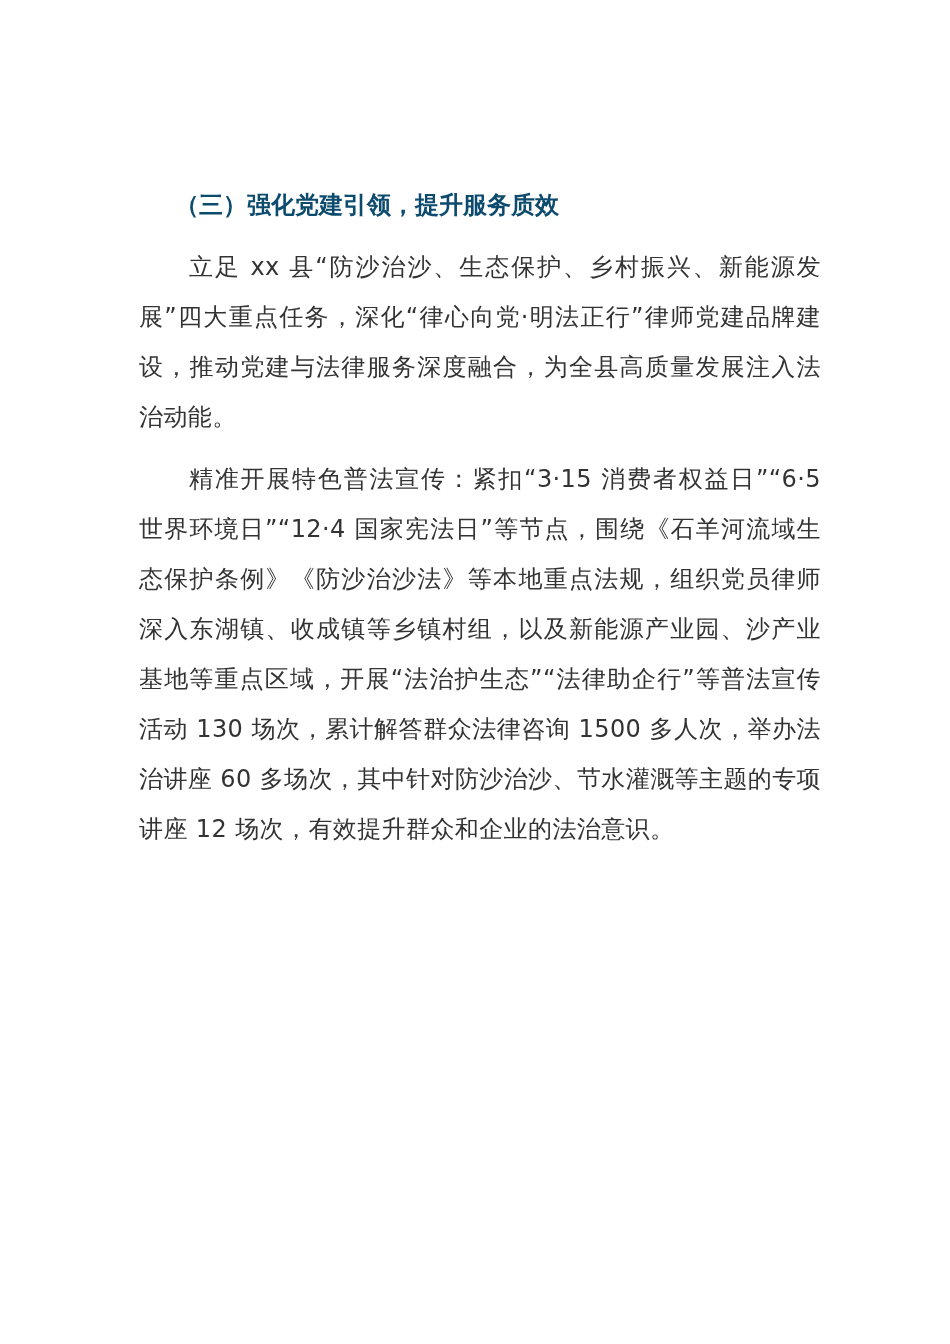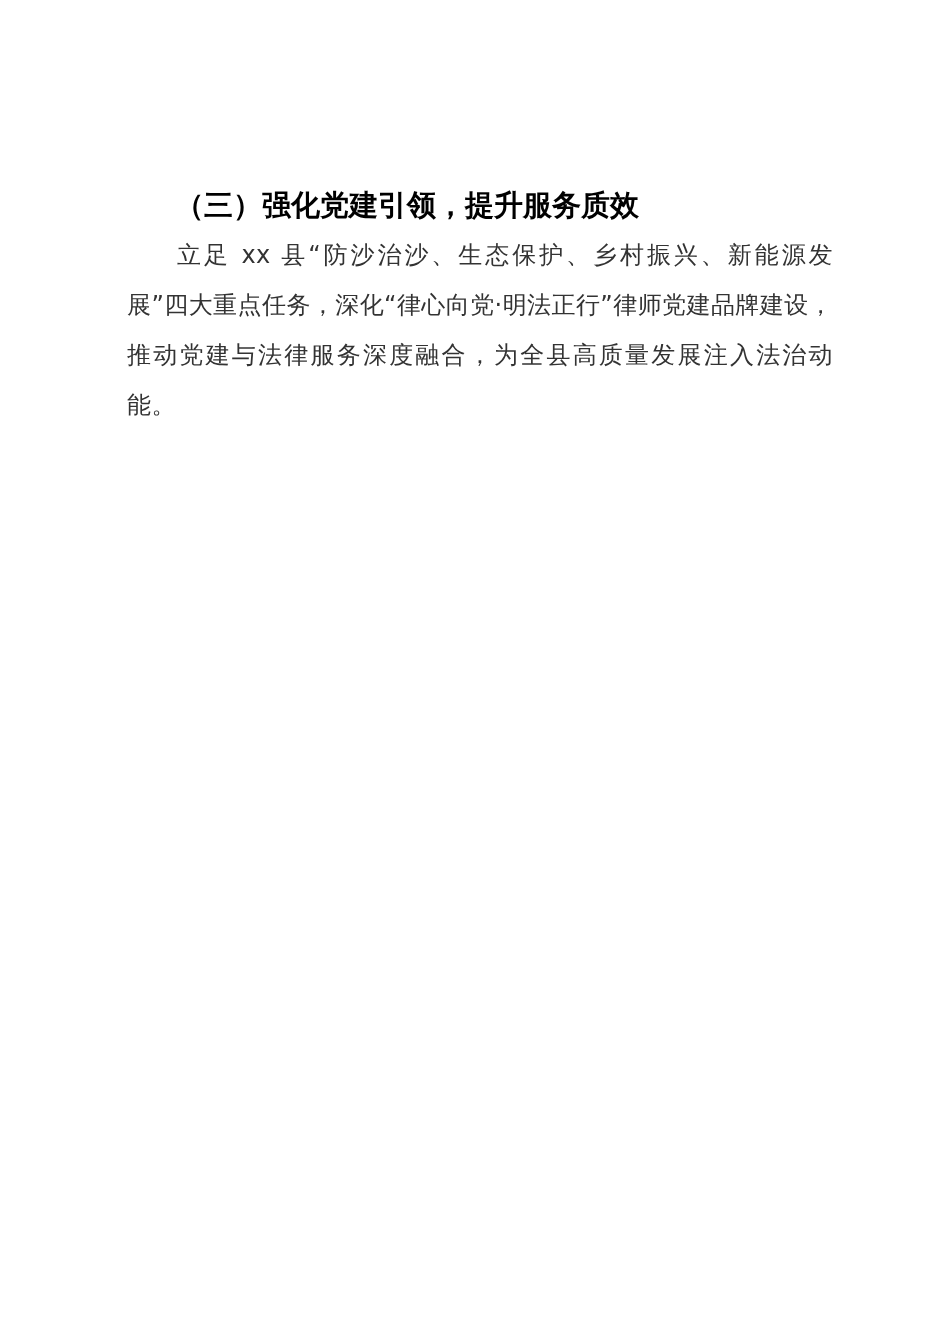--- a/index.html
+++ b/index.html
@@ -21,30 +21,31 @@
       color: #333333;
       font-family: "DejaVu Sans", "Liberation Sans", sans-serif;
       font-size: 24px;
       line-height: 50px;
     }
     .heading {
       font-weight: bold;
       text-indent: 48px;
       margin: 0;
       letter-spacing: 0px;
-      color: #000000;
-      font-size: 29px;
+      color: #0c4a6e;
+      font-size: 24px;
     }
     .para {
-      margin: 0;
+      margin: 12px;
       text-indent: 50px;
       text-align: justify;
       text-align-last: left;
       letter-spacing: 0.4px;
     }
   </style>
 </head>
 <body>
 
 <div class="page">
   <p class="heading">（三）强化党建引领，提升服务质效</p>
   <p class="para">立足 xx 县“防沙治沙、生态保护、乡村振兴、新能源发展”四大重点任务，深化“律心向党·明法正行”律师党建品牌建设，推动党建与法律服务深度融合，为全县高质量发展注入法治动能。</p>
+  <p class="para">精准开展特色普法宣传：紧扣“3·15 消费者权益日”“6·5 世界环境日”“12·4 国家宪法日”等节点，围绕《石羊河流域生态保护条例》《防沙治沙法》等本地重点法规，组织党员律师深入东湖镇、收成镇等乡镇村组，以及新能源产业园、沙产业基地等重点区域，开展“法治护生态”“法律助企行”等普法宣传活动 130 场次，累计解答群众法律咨询 1500 多人次，举办法治讲座 60 多场次，其中针对防沙治沙、节水灌溉等主题的专项讲座 12 场次，有效提升群众和企业的法治意识。</p>
 </div>
 
 </body></html>

